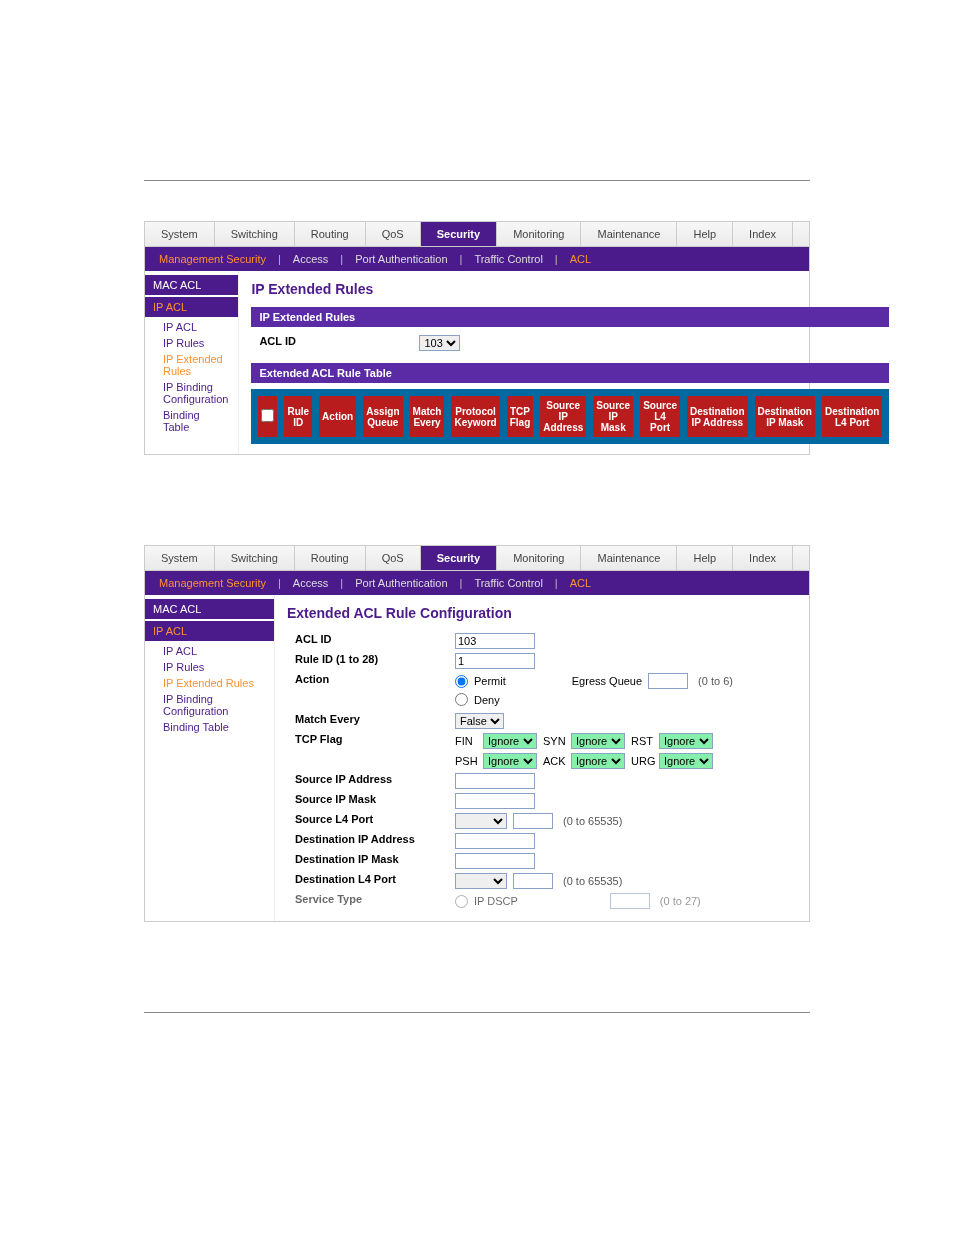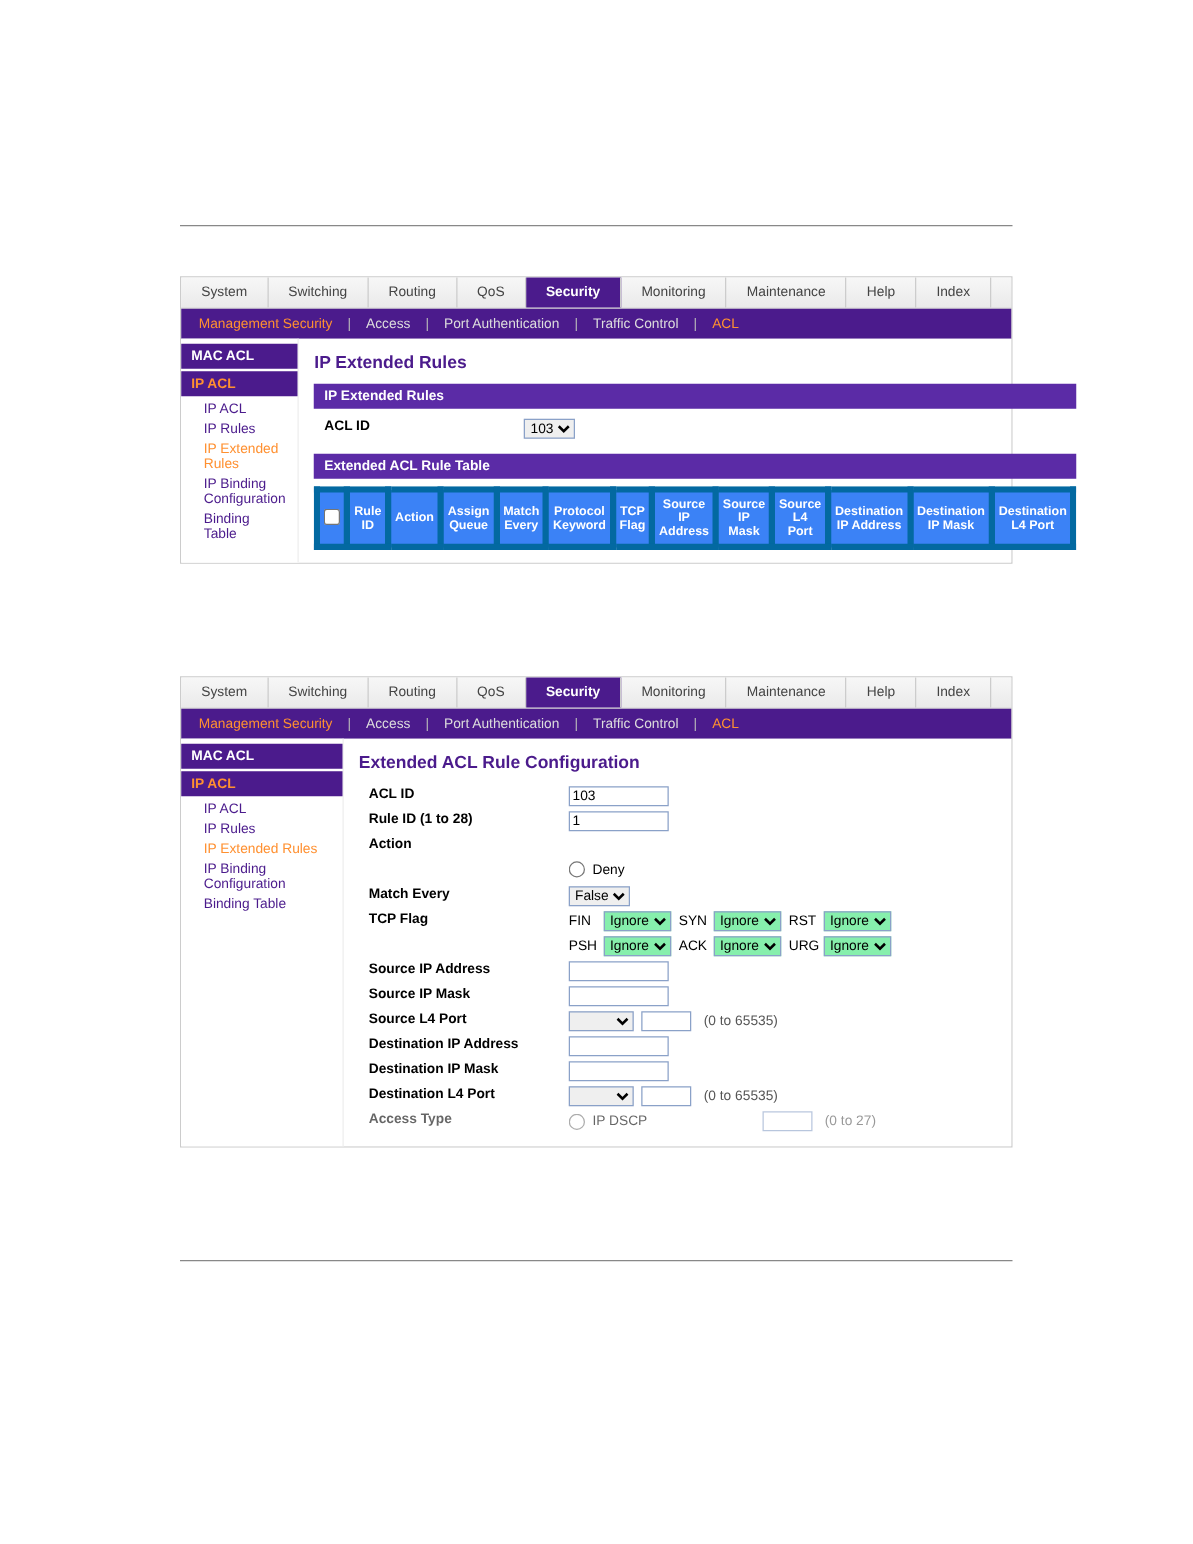--- a/index.html
+++ b/index.html
@@ -7,37 +7,37 @@
   .panel{border:1px solid #ccc;margin-bottom:90px}
   .tabs{display:flex;background:linear-gradient(#f7f7f7,#eaeaea);border-bottom:1px solid #ccc}
   .tab{padding:6px 16px;border-right:1px solid #ccc;color:#444;cursor:pointer}
   .tab.active{background:#4b1b8c;color:#fff;font-weight:bold}
   .subtabs{display:flex;background:#4b1b8c;color:#fff;padding:4px 8px;gap:4px}
   .subtab{padding:2px 6px;color:#ddd}
   .subtab.hl{color:#ff9030}
   .sep{color:#bbb;padding:2px 2px}
   .body{display:flex;background:#fff}
   .side{width:130px;background:#fff;border-right:1px solid #eee;padding:4px 0}
-  .side-h{background:#4b1b8c;color:#fff;padding:4px 8px;margin-bottom:2px;font-weight:bold}
+  .side-h{background:#4b1b8c;color:#fff;padding:4px 8px;margin-bottom:2px;font-weight:normal}
   .side-h.orange{color:#ff9030}
   .side-i{padding:2px 10px 2px 18px;color:#4b1b8c;cursor:pointer}
   .side-i.active{color:#ff9030}
   .main{flex:1;padding:10px 12px}
   h2{color:#4b1b8c;font-size:14px;font-weight:bold;margin-bottom:10px}
   .bar{background:#5b2ba6;color:#fff;padding:4px 8px;font-weight:bold;margin-bottom:6px;display:flex;justify-content:space-between;align-items:center}
   .help{display:inline-block;width:14px;height:14px;border-radius:50%;background:#ffcf70;color:#8a4b00;text-align:center;font-weight:bold;line-height:14px}
   .formrow{display:flex;align-items:flex-start;padding:2px 8px;min-height:20px}
   .formrow .lbl{width:160px;font-weight:bold}
   .formrow .val{flex:1;display:flex;align-items:center;gap:6px;flex-wrap:wrap}
   input[type=text]{border:1px solid #8aa1c8;padding:1px 2px;font-size:11px}
   select{border:1px solid #8aa1c8;font-size:11px}
   .hint{color:#555;margin-left:4px}
   .tblwrap{overflow-x:auto}
   table.acl{border-collapse:collapse;width:100%}
-  table.acl th{background:#3b82f6;color:#fff;padding:4px 3px;border:5px solid #0369a1;font-size:10px;text-align:center;vertical-align:middle}
+  table.acl th{background:#b91c1c;color:#fff;padding:4px 3px;border:7px solid #0369a1;font-size:10px;text-align:center;vertical-align:middle}
   table.acl th.cb{width:26px}
   .flagpair{display:flex;align-items:center;gap:2px}
   .flagpair span{width:26px}
   hr.divider{border:none;border-top:1px solid #888;margin:0 0 40px}
   .sel-dis{background:#86efac}
 </style>
 </head>
 <body>
 
 <hr class="divider">
@@ -158,20 +158,27 @@
           </span>
       </div>
       <div class="formrow">
         <span class="lbl">Rule ID (1 to 28)</span>
         <span class="val">
             <input type="text" style="width: 80px;" value="1">
           </span>
       </div>
       <div class="formrow">
         <span class="lbl">Action</span>
+        <span class="val">
+          <input type="radio" name="act" checked="" style="">
+          <span>Permit</span>
+          <span style="margin-left:60px">Egress Queue</span>
+          <input type="text" style="width: 40px;">
+          <span class="hint">(0 to 6)</span>
+        </span>
       </div>
       <div class="formrow">
         <span class="lbl"></span>
         <span class="val">
           <input type="radio" name="act" style="">
           <span>Deny</span>
         </span>
       </div>
       <div class="formrow">
         <span class="lbl">Match Every</span>
@@ -247,21 +254,21 @@
       </div>
       <div class="formrow">
         <span class="lbl">Destination L4 Port</span>
         <span class="val">
           <select style="width:52px"><option></option></select>
           <input type="text" style="width: 40px;">
           <span class="hint">(0 to 65535)</span>
         </span>
       </div>
       <div class="formrow" style="opacity:.6">
-        <span class="lbl">Access Type</span>
+        <span class="lbl">Service Type</span>
         <span class="val">
           <input type="radio" style="">
           <span>IP DSCP</span>
           <span style="margin-left:80px"></span>
           <input type="text" style="width: 40px;">
           <span class="hint">(0 to 27)</span>
         </span>
       </div>
     </div>
   </div>

